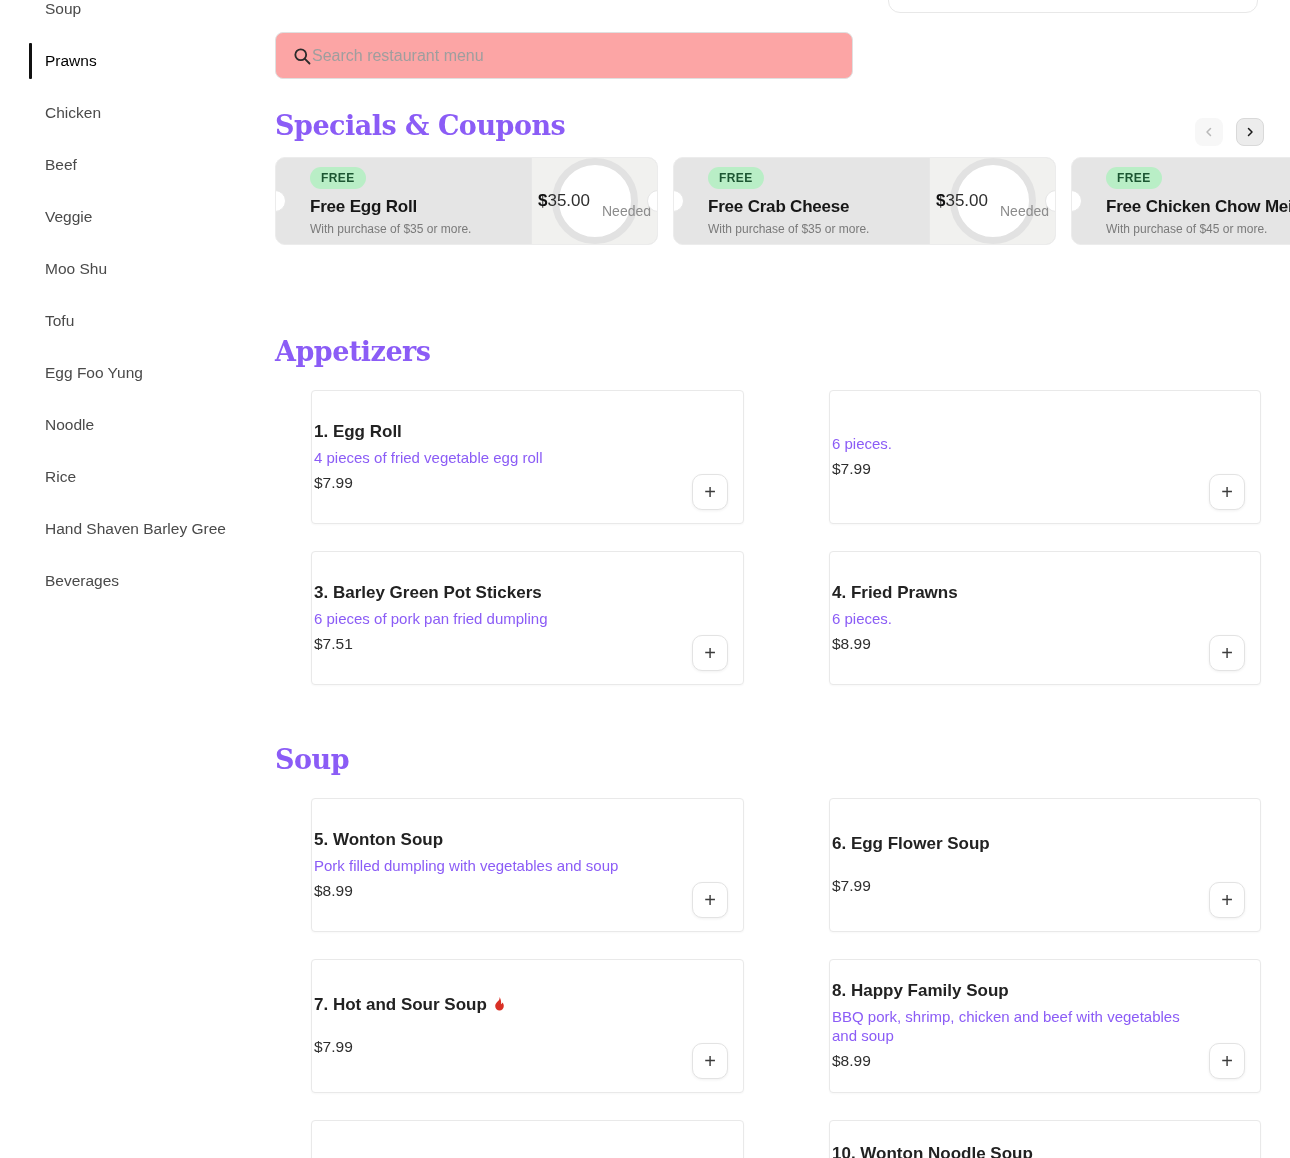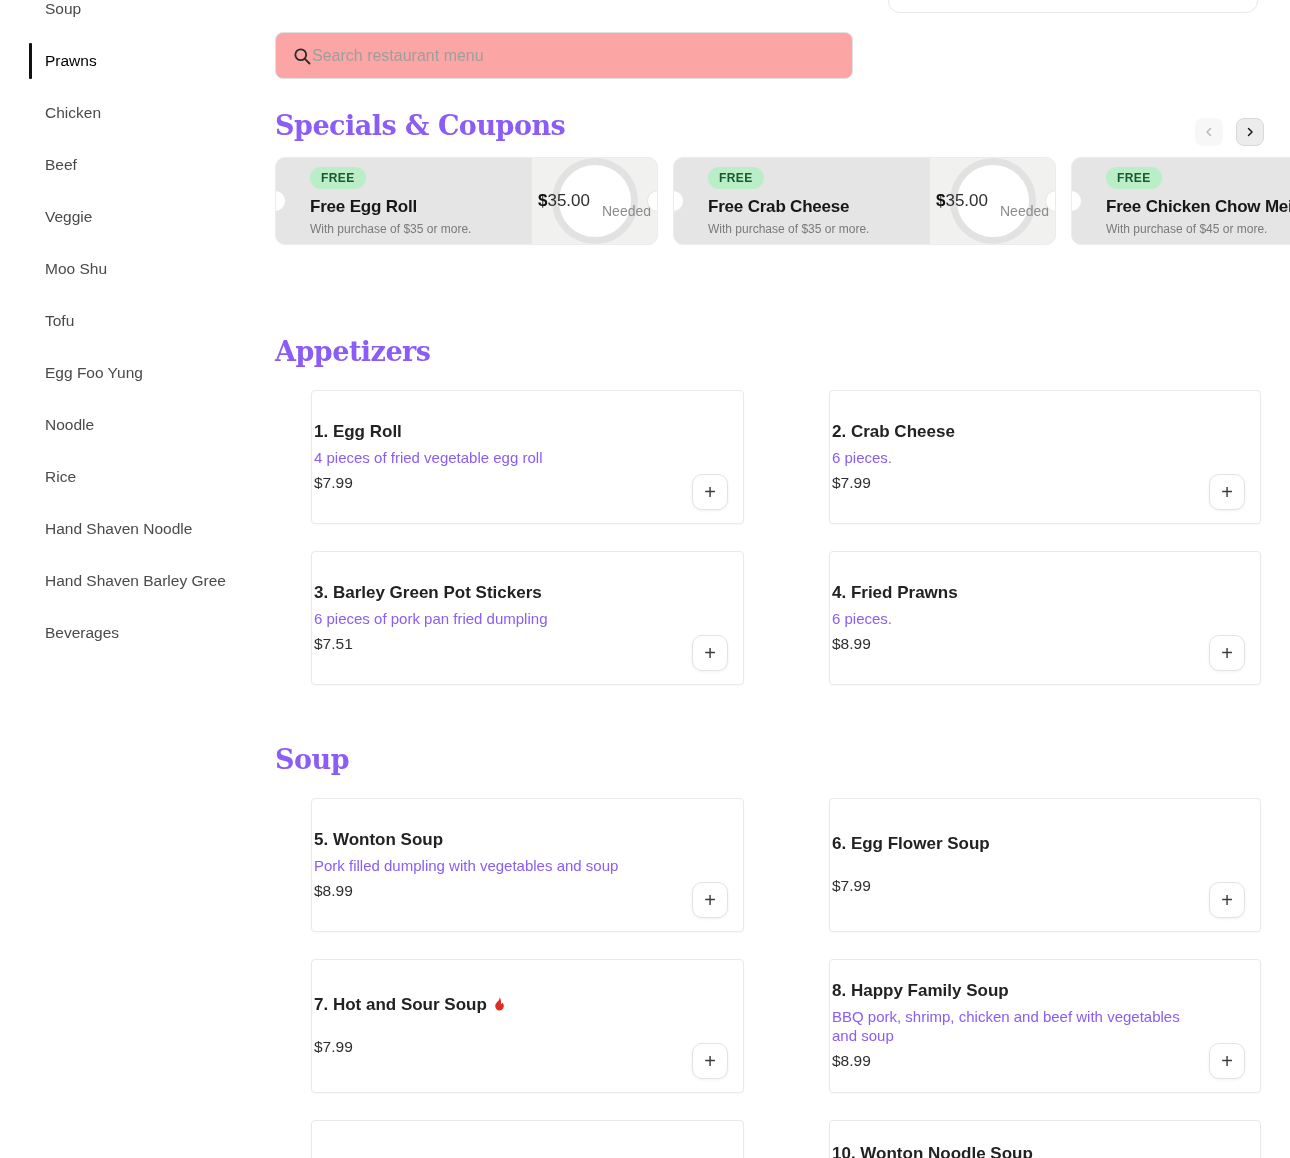--- a/index.html
+++ b/index.html
@@ -115,23 +115,20 @@
       <div class="side-item">
         <span>Egg Foo Yung</span>
       </div>
       <div class="side-item">
         <span>Noodle</span>
       </div>
       <div class="side-item">
         <span>Rice</span>
       </div>
       <div class="side-item">
-        <span>Hand Shaven Noodle</span>
-      </div>
-      <div class="side-item">
         <span>Hand Shaven Barley Green</span>
       </div>
       <div class="side-item">
         <span>Beverages</span>
       </div>
     </nav>
 
   <div class="search-bar">
     <span style="display:flex;">
       <svg width="20" height="20" viewBox="0 0 24 24" fill="none" stroke="#2b2b2b" stroke-width="2.2" stroke-linecap="round">
@@ -204,21 +201,20 @@
       <section class="menu-section">
         <h2 class="gothic">Appetizers</h2>
         <div class="menu-grid">
           <div class="menu-card">
             <div class="mc-title">1. Egg Roll</div>
             <div class="mc-desc">4 pieces of fried vegetable egg roll</div>
             <div class="mc-price">$7.99</div>
             <button class="plus-btn">+</button>
           </div>
           <div class="menu-card">
-            <div class="mc-title">2. Crab Cheese</div>
             <div class="mc-desc">6 pieces.</div>
             <div class="mc-price">$7.99</div>
             <button class="plus-btn">+</button>
           </div>
           <div class="menu-card">
             <div class="mc-title">3. Barley Green Pot Stickers</div>
             <div class="mc-desc">6 pieces of pork pan fried dumpling</div>
             <div class="mc-price">$7.51</div>
             <button class="plus-btn">+</button>
           </div>

